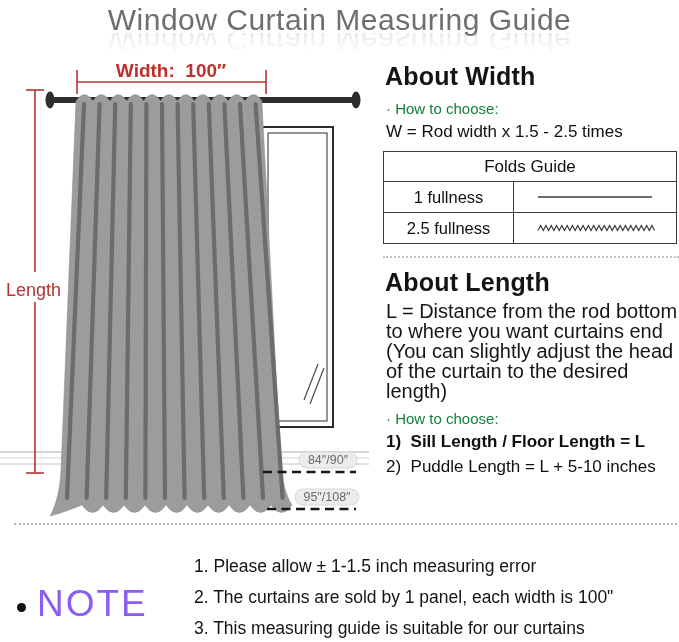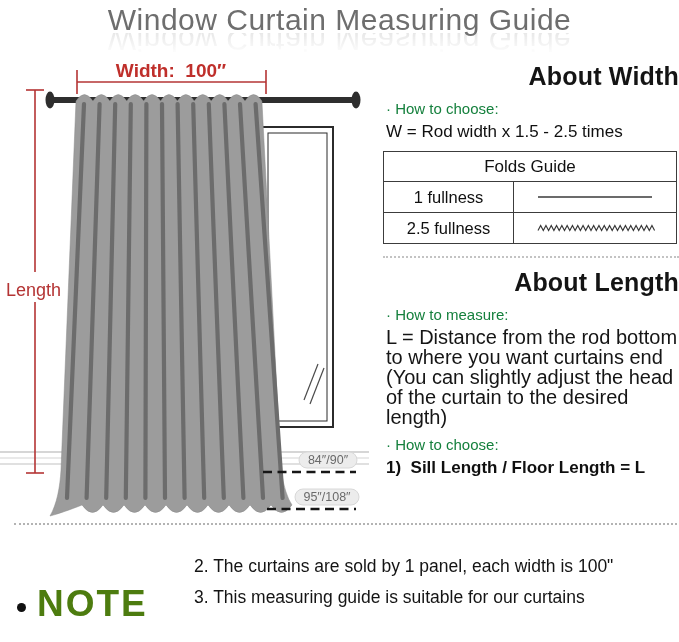--- a/index.html
+++ b/index.html
@@ -14,42 +14,42 @@
      transform:scaleY(-1); opacity:.22; height:24px; overflow:hidden; margin-top:-4px;
      -webkit-mask-image:linear-gradient(to bottom, transparent 10%, rgba(0,0,0,.9) 100%);
      mask-image:linear-gradient(to bottom, transparent 10%, rgba(0,0,0,.9) 100%); }
 
   
   .diagram { position:absolute; left:0; top:0; width:380px; height:530px; }
   .svg-text { font-family:"Liberation Sans","DejaVu Sans",sans-serif; }
 
   
   .right-col { position:absolute; left:385px; top:62px; width:294px; color:#161616; }
-  .about-heading { font-size:25px; font-weight:600; color:#141414; line-height:29px; letter-spacing:.2px;text-align:right; }
+  .about-heading { font-size:25px; font-weight:600; color:#141414; line-height:29px; letter-spacing:.2px; }
   .hint { font-size:15px; color:#15803d; margin:9px 0 0 1px; line-height:17px; }
   .formula { font-size:17px; color:#101010; margin:5px 0 0 1px; line-height:20px; white-space:nowrap; }
   table.folds { border-collapse:collapse; width:294px; margin:9px 0 0 -2px; table-layout:fixed; }
   table.folds th, table.folds td { border:1.5px solid #3c3c3c; padding:0; text-align:center; }
   table.folds th { height:30px; font-size:17px; font-weight:400; color:#101010; }
   table.folds td { height:31px; font-size:16.5px; color:#101010; }
   td.fx svg { display:block; margin:0 auto; }
   .col1 { width:130px; }
   .col-sep { border-top:2px dotted #c3c3c3; margin:12px 0 0 -2px; height:0; }
   .about-heading.second { margin-top:10px; }
   .para { font-size:20px; color:#151515; line-height:20px; margin:4px 0 0 1px; width:293px; }
   .choice { font-size:17px; color:#101010; line-height:20px; margin:5px 0 0 1px; white-space:pre; }
   .choice.first { margin-top:5px;font-weight:bold; }
 
   
   .bottom-sep { position:absolute; left:14px; right:2px; top:523px; border-top:2px dotted #b3b3b3; height:0; }
 
   
   .note-block { position:absolute; left:17px; top:583px; display:flex; align-items:center; gap:11px; }
   .note-dot { width:9px; height:9px; border-radius:50%; background:#111; margin-top:6px; }
-  .note-label { font-size:37px; font-weight:700; color:#4d7c0f; letter-spacing:2px; }
+  .note-label { font-size:37px; font-weight:400; color:#8b5cf6; letter-spacing:2px; }
   .note-list { position:absolute; left:194px; top:550px; width:482px; }
   .note-item { font-size:17.5px; color:#141414; line-height:19px; margin-top:12px; white-space:nowrap; }
   .note-item:first-child { margin-top:7px; }
 </style>
 </head>
 <body>
 
 <div class="page">
 
   <div class="title-wrap">
@@ -167,31 +167,32 @@
               <path d="M8 8.5 l2.65 -5 2.65 5 2.65 -5 2.65 5 2.65 -5 2.65 5 2.65 -5 2.65 5 2.65 -5 2.65 5 2.65 -5 2.65 5 2.65 -5 2.65 5 2.65 -5 2.65 5 2.65 -5 2.65 5 2.65 -5 2.65 5 2.65 -5 2.65 5 2.65 -5 2.65 5 2.65 -5 2.65 5 2.65 -5 2.65 5 2.65 -5 2.65 5 2.65 -5 2.65 5 2.65 -5 2.65 5 2.65 -5 2.65 5 2.65 -5 2.65 5 2.65 -5 2.65 5 2.65 -5 2.65 5 2.65 -5 2.65 5" fill="none" stroke="#3a3a3a" stroke-width="1.2"></path>
             </svg>
           </td>
         </tr>
       </tbody>
     </table>
 
     <div class="col-sep"></div>
 
     <div class="about-heading second">About Length</div>
-    <div class="hint">· How to measure:</div>
     <div class="para">L = Distance from the rod bottom to where you want curtains end  (You can slightly adjust the head of the curtain to the desired length)</div>
     <div class="hint">· How to choose:</div>
     <div class="choice first">1)  Sill Length / Floor Length = L</div>
+    <div class="choice">2)  Puddle Length = L + 5-10 inches</div>
   </div>
 
   <div class="bottom-sep"></div>
 
   <div class="note-block">
     <div class="note-dot"></div>
     <div class="note-label">NOTE</div>
   </div>
 
   <div class="note-list">
+    <div class="note-item">1. Please allow ± 1-1.5 inch measuring error</div>
     <div class="note-item">2. The curtains are sold by 1 panel, each width is 100"</div>
     <div class="note-item">3. This measuring guide is suitable for our curtains</div>
   </div>
 
 </div>
 
 </body></html>

